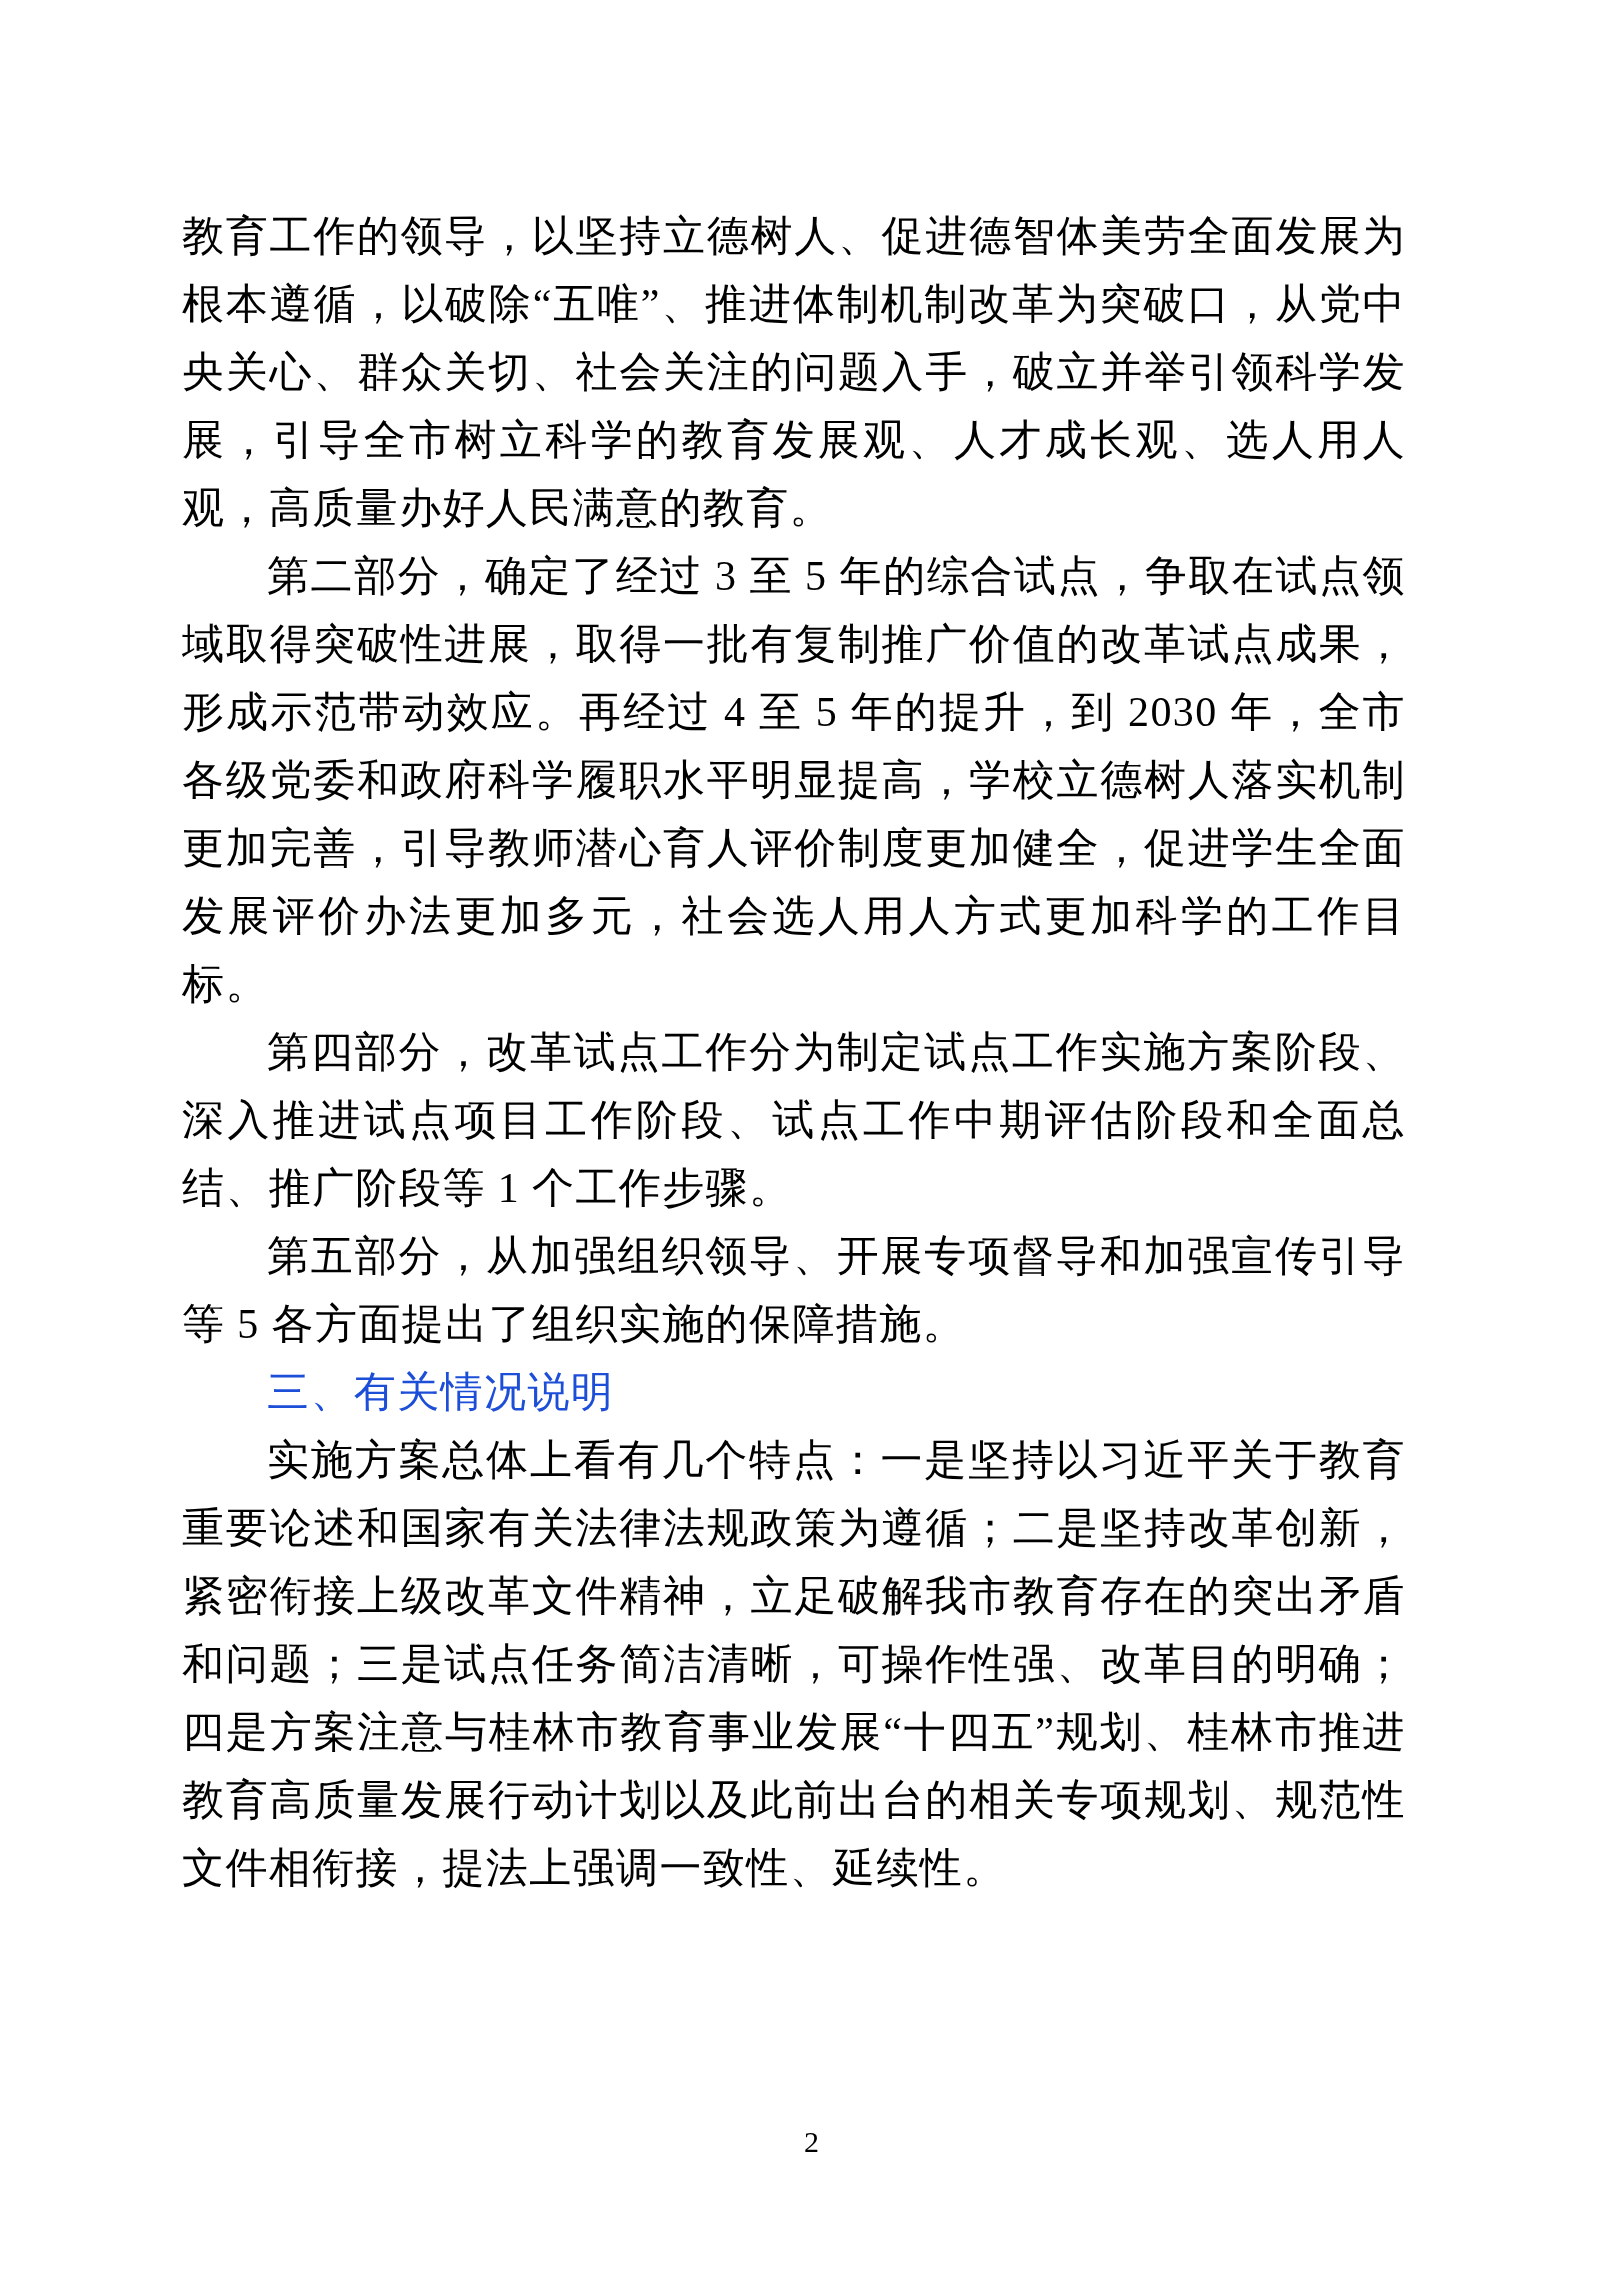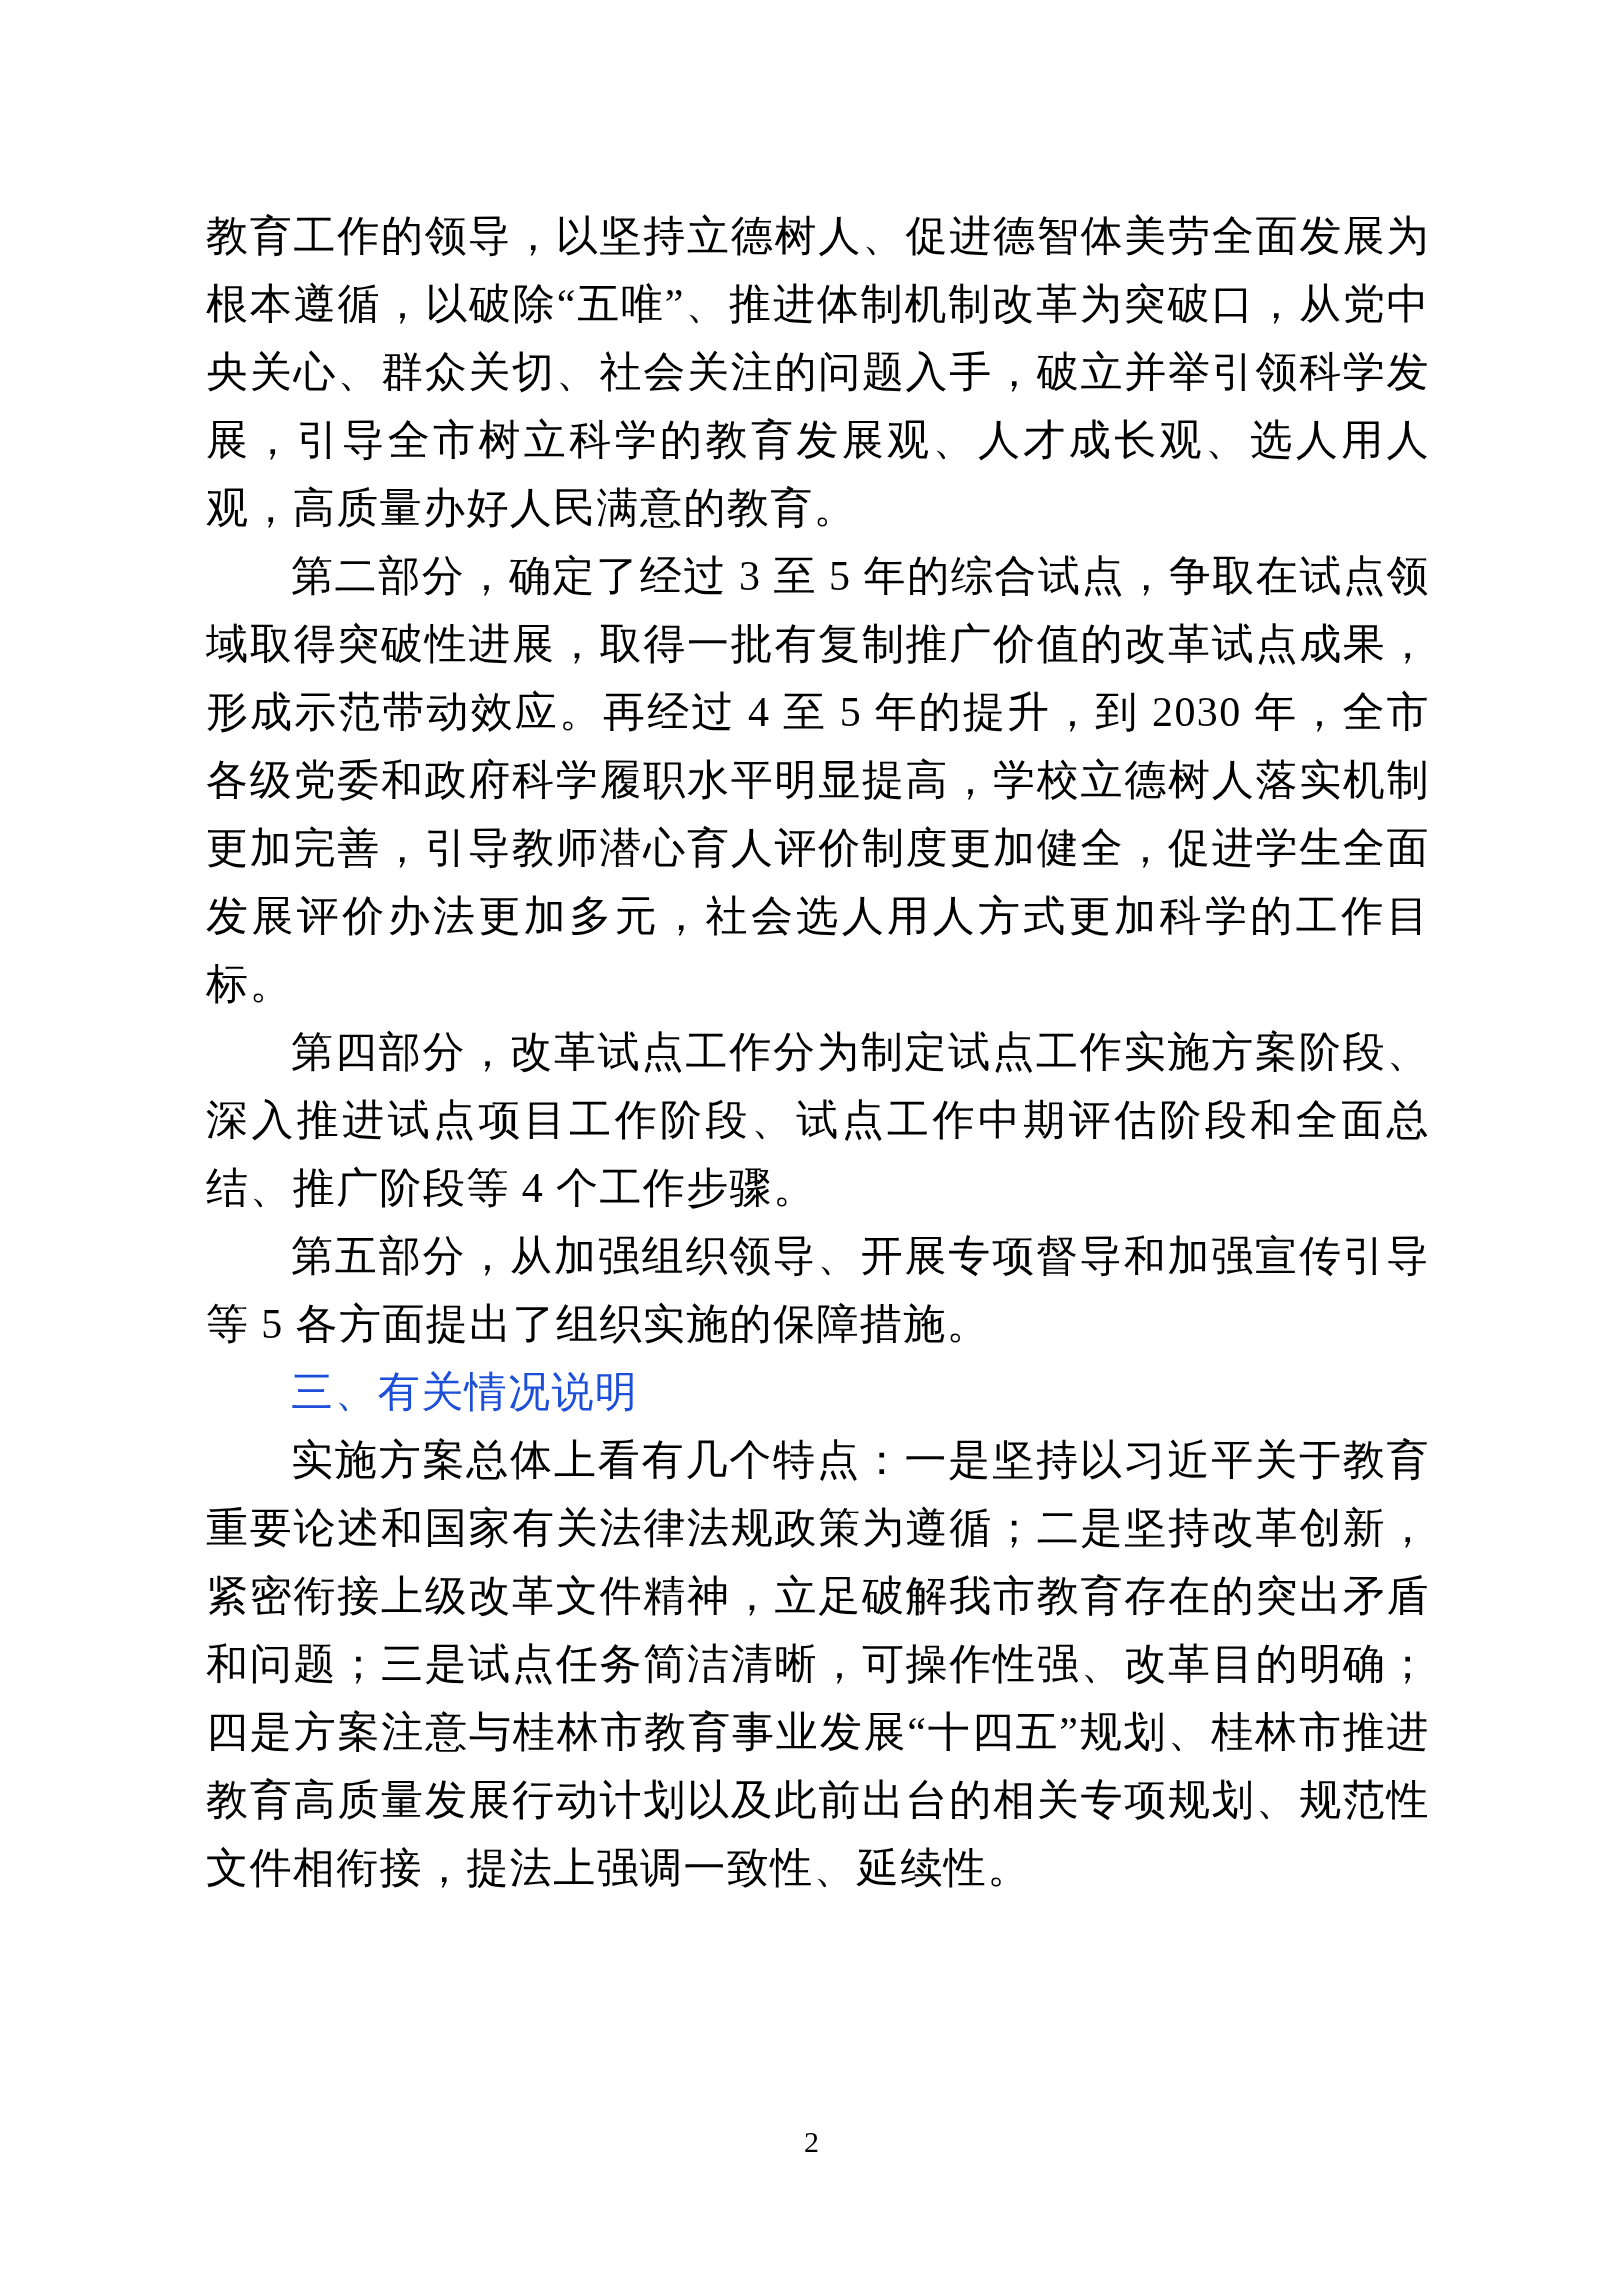--- a/index.html
+++ b/index.html
@@ -10,21 +10,21 @@
   .page {
     position: relative;
     width: 1623px;
     height: 2295px;
     background: #ffffff;
     color: #000000;
     overflow: hidden;
   }
   .content {
     position: absolute;
-    left: 206px;
+    left: 182px;
     top: 202px;
     width: 1224px;
   }
   .body-text {
     margin: 0;
     font-family: "Liberation Serif", "DejaVu Serif", serif;
     font-weight: 400;
     font-size: 42px;
     line-height: 68px;
     letter-spacing: 1.4px;
@@ -57,20 +57,20 @@
     color: #000000;
   }
 </style>
 </head>
 <body>
 
 <div class="page">
   <div class="content">
     <p class="body-text">教育工作的领导，以坚持立德树人、促进德智体美劳全面发展为根本遵循，以破除“五唯”、推进体制机制改革为突破口，从党中央关心、群众关切、社会关注的问题入手，破立并举引领科学发展，引导全市树立科学的教育发展观、人才成长观、选人用人观，高质量办好人民满意的教育。</p>
     <p class="body-text indent">第二部分，确定了经过 3 至 5 年的综合试点，争取在试点领域取得突破性进展，取得一批有复制推广价值的改革试点成果，形成示范带动效应。再经过 4 至 5 年的提升，到 2030 年，全市各级党委和政府科学履职水平明显提高，学校立德树人落实机制更加完善，引导教师潜心育人评价制度更加健全，促进学生全面发展评价办法更加多元，社会选人用人方式更加科学的工作目标。</p>
-    <p class="body-text indent">第四部分，改革试点工作分为制定试点工作实施方案阶段、深入推进试点项目工作阶段、试点工作中期评估阶段和全面总结、推广阶段等 4 个工作步骤。</p>
+    <p class="body-text indent">第四部分，改革试点工作分为制定试点工作实施方案阶段、深入推进试点项目工作阶段、试点工作中期评估阶段和全面总结、推广阶段等 1 个工作步骤。</p>
     <p class="body-text indent">第五部分，从加强组织领导、开展专项督导和加强宣传引导等 5 各方面提出了组织实施的保障措施。</p>
     <h2 class="heading indent">三、有关情况说明</h2>
     <p class="body-text indent">实施方案总体上看有几个特点：一是坚持以习近平关于教育重要论述和国家有关法律法规政策为遵循；二是坚持改革创新，紧密衔接上级改革文件精神，立足破解我市教育存在的突出矛盾和问题；三是试点任务简洁清晰，可操作性强、改革目的明确；四是方案注意与桂林市教育事业发展“十四五”规划、桂林市推进教育高质量发展行动计划以及此前出台的相关专项规划、规范性文件相衔接，提法上强调一致性、延续性。</p>
   </div>
   <div class="page-number">2</div>
 </div>
 
 
 </body></html>

